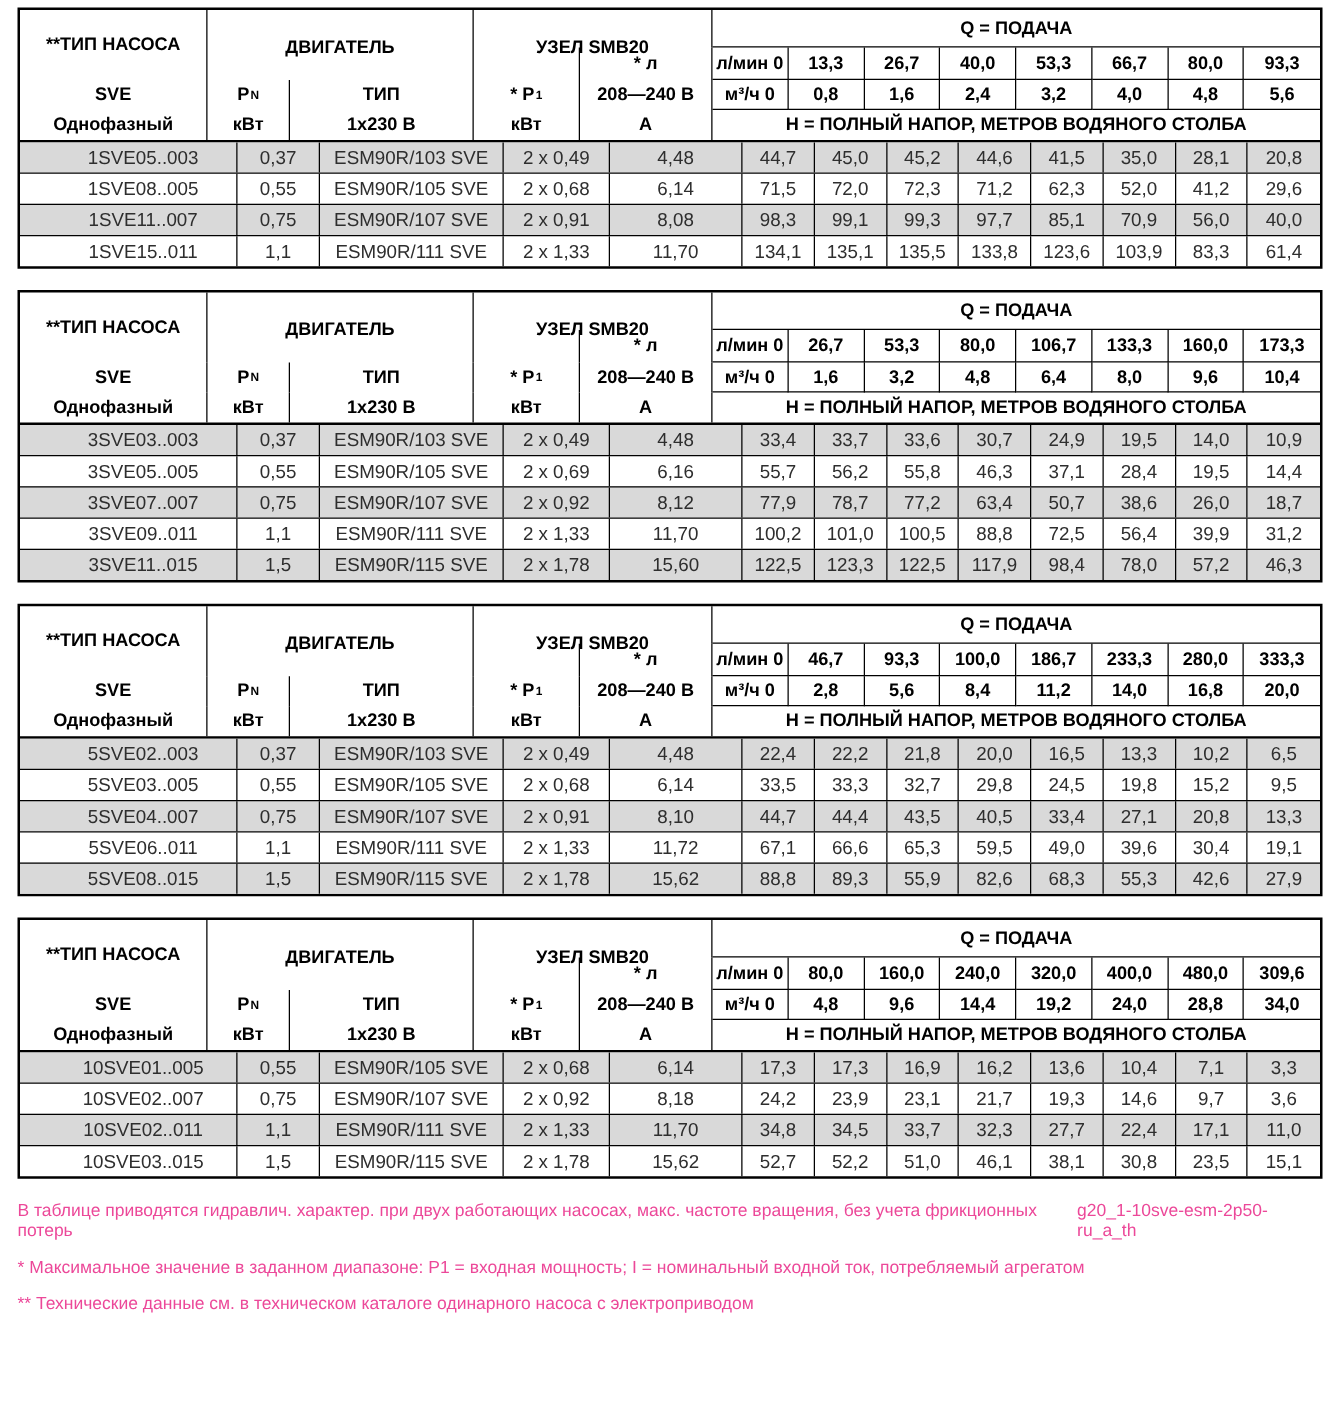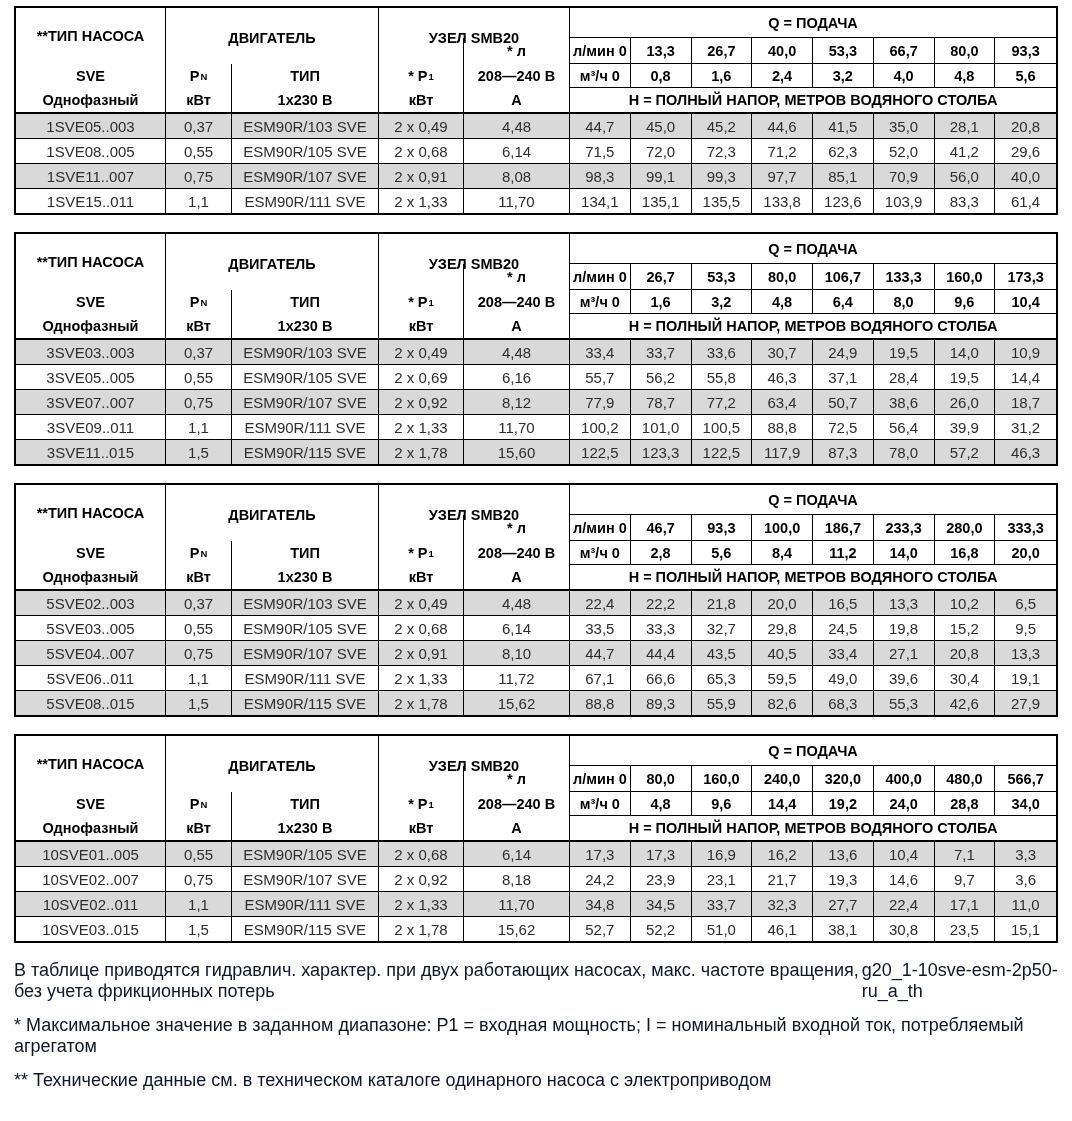--- a/index.html
+++ b/index.html
@@ -26,25 +26,25 @@
   .c-odno{grid-column:1;grid-row:4}
   .c-kw1{grid-column:2;grid-row:4}
   .c-volt{grid-column:3;grid-row:4}
   .c-kw2{grid-column:4;grid-row:4}
   .c-amp{grid-column:5;grid-row:4}
   .c-q{grid-column:6/14;grid-row:1}
   .c-lmin{grid-column:6;grid-row:2}
   .c-m3{grid-column:6;grid-row:3}
   .c-head{grid-column:6/14;grid-row:4}
   sub{font-size:9.5px;font-weight:700;margin-left:1px;}
-  .trow{height:24px;}
+  .trow{height:24px;padding-left:24px;}
   .trow + .trow{border-top:1.5px solid #000;}
   .tbody .trow:nth-child(odd){background:#d9d9d9;}
   .dc{display:flex;align-items:center;justify-content:center;font-size:15px;color:#2e2e2e;}
-  .footer{width:1044px;margin-top:12px;font-size:18px;color:#0f172a;}
+  .footer{width:1044px;margin-top:12px;font-size:14px;color:#ec4899;}
   .foot-row1{display:flex;justify-content:space-between;margin-bottom:13px;}
   .fnote{margin-bottom:13px;}
 </style>
 </head>
 <body>
 
 <div class="page">
 
   <div id="tables">
       <div class="htable">
@@ -258,21 +258,21 @@
           <div class="trow">
             <div class="dc br">3SVE11..015</div>
             <div class="dc br">1,5</div>
             <div class="dc br">ESM90R/115 SVE</div>
             <div class="dc br">2 x 1,78</div>
             <div class="dc br">15,60</div>
             <div class="dc br">122,5</div>
             <div class="dc br">123,3</div>
             <div class="dc br">122,5</div>
             <div class="dc br">117,9</div>
-            <div class="dc br">87,3</div>
+            <div class="dc br">98,4</div>
             <div class="dc br">78,0</div>
             <div class="dc br">57,2</div>
             <div class="dc">46,3</div>
           </div>
         </div>
       </div>
       <div class="htable">
         <div class="ghead">
           <div class="hc c-pump br">**ТИП НАСОСА</div>
           <div class="hc c-motor br top">ДВИГАТЕЛЬ</div>
@@ -416,21 +416,21 @@
           <div class="hc c-kw2 br">кВт</div>
           <div class="hc c-amp br">А</div>
           <div class="hc c-q bb">Q  = ПОДАЧА</div>
           <div class="hc c-lmin br bb">л/мин 0</div>
           <div class="hc bb br" style="grid-area: 2 / 7;">80,0</div>
           <div class="hc bb br" style="grid-area: 2 / 8;">160,0</div>
           <div class="hc bb br" style="grid-area: 2 / 9;">240,0</div>
           <div class="hc bb br" style="grid-area: 2 / 10;">320,0</div>
           <div class="hc bb br" style="grid-area: 2 / 11;">400,0</div>
           <div class="hc bb br" style="grid-area: 2 / 12;">480,0</div>
-          <div class="hc bb" style="grid-area: 2 / 13;">566,7</div>
+          <div class="hc bb" style="grid-area: 2 / 13;">309,6</div>
           <div class="hc c-m3 br bb">м³/ч 0</div>
           <div class="hc bb br" style="grid-area: 3 / 7;">4,8</div>
           <div class="hc bb br" style="grid-area: 3 / 8;">9,6</div>
           <div class="hc bb br" style="grid-area: 3 / 9;">14,4</div>
           <div class="hc bb br" style="grid-area: 3 / 10;">19,2</div>
           <div class="hc bb br" style="grid-area: 3 / 11;">24,0</div>
           <div class="hc bb br" style="grid-area: 3 / 12;">28,8</div>
           <div class="hc bb" style="grid-area: 3 / 13;">34,0</div>
           <div class="hc c-head">Н  = ПОЛНЫЙ НАПОР, МЕТРОВ ВОДЯНОГО СТОЛБА</div>
         </div>

